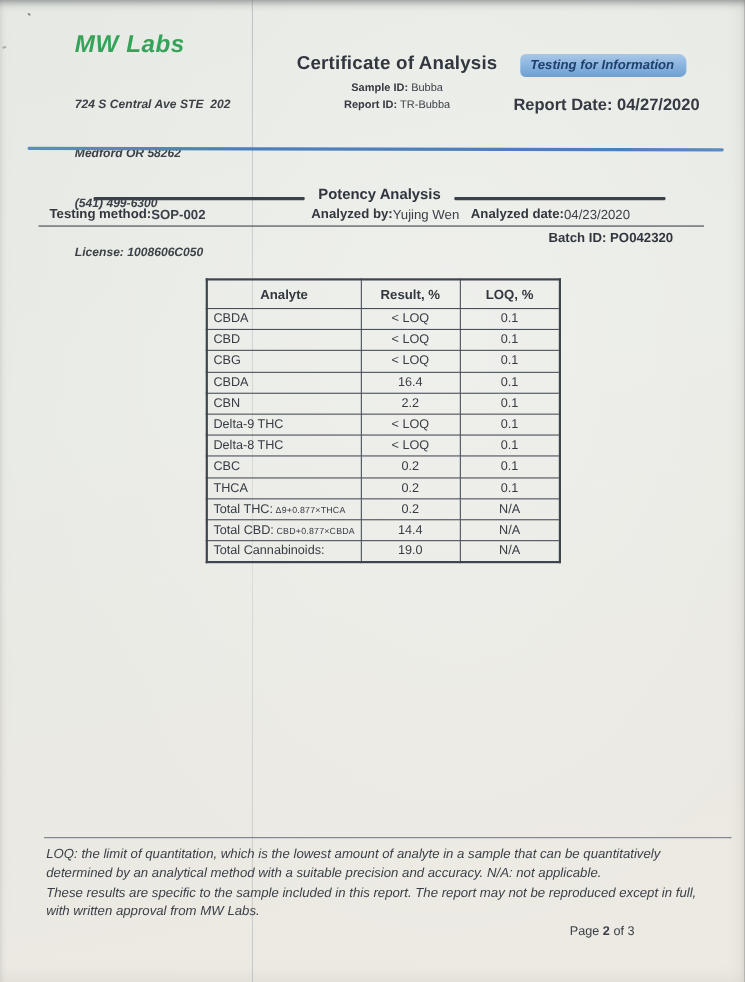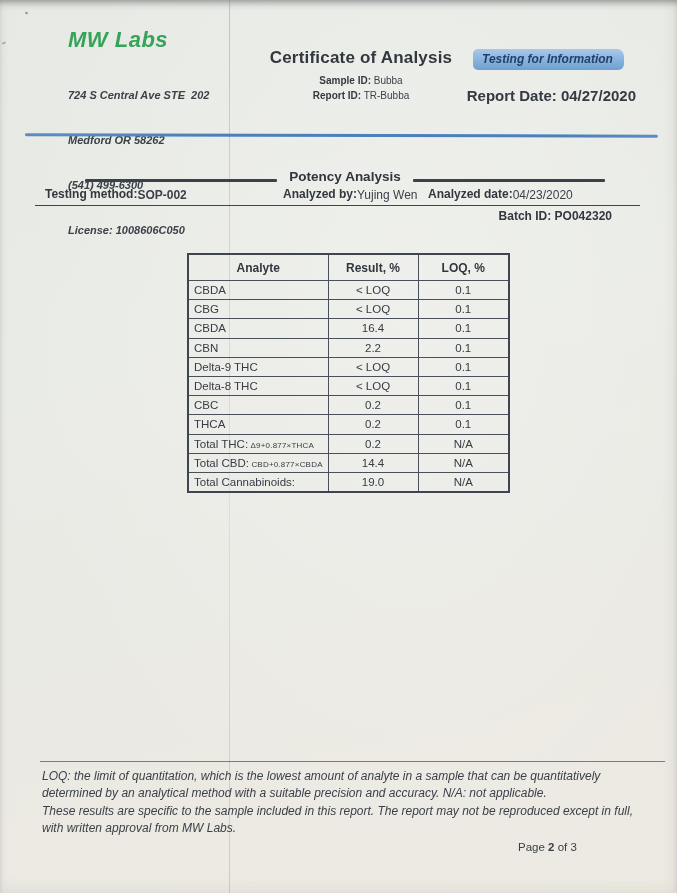--- a/index.html
+++ b/index.html
@@ -155,20 +155,25 @@
         <th>LOQ, %</th>
       </tr>
     </thead>
     <tbody>
         <tr>
           <td class="c-analyte">CBDA</td>
           <td class="c-mid">&lt; LOQ</td>
           <td class="c-loq">0.1</td>
         </tr>
         <tr>
+          <td class="c-analyte">CBD</td>
+          <td class="c-mid">&lt; LOQ</td>
+          <td class="c-loq">0.1</td>
+        </tr>
+        <tr>
           <td class="c-analyte">CBG</td>
           <td class="c-mid">&lt; LOQ</td>
           <td class="c-loq">0.1</td>
         </tr>
         <tr>
           <td class="c-analyte">CBDA</td>
           <td class="c-mid">16.4</td>
           <td class="c-loq">0.1</td>
         </tr>
         <tr>

